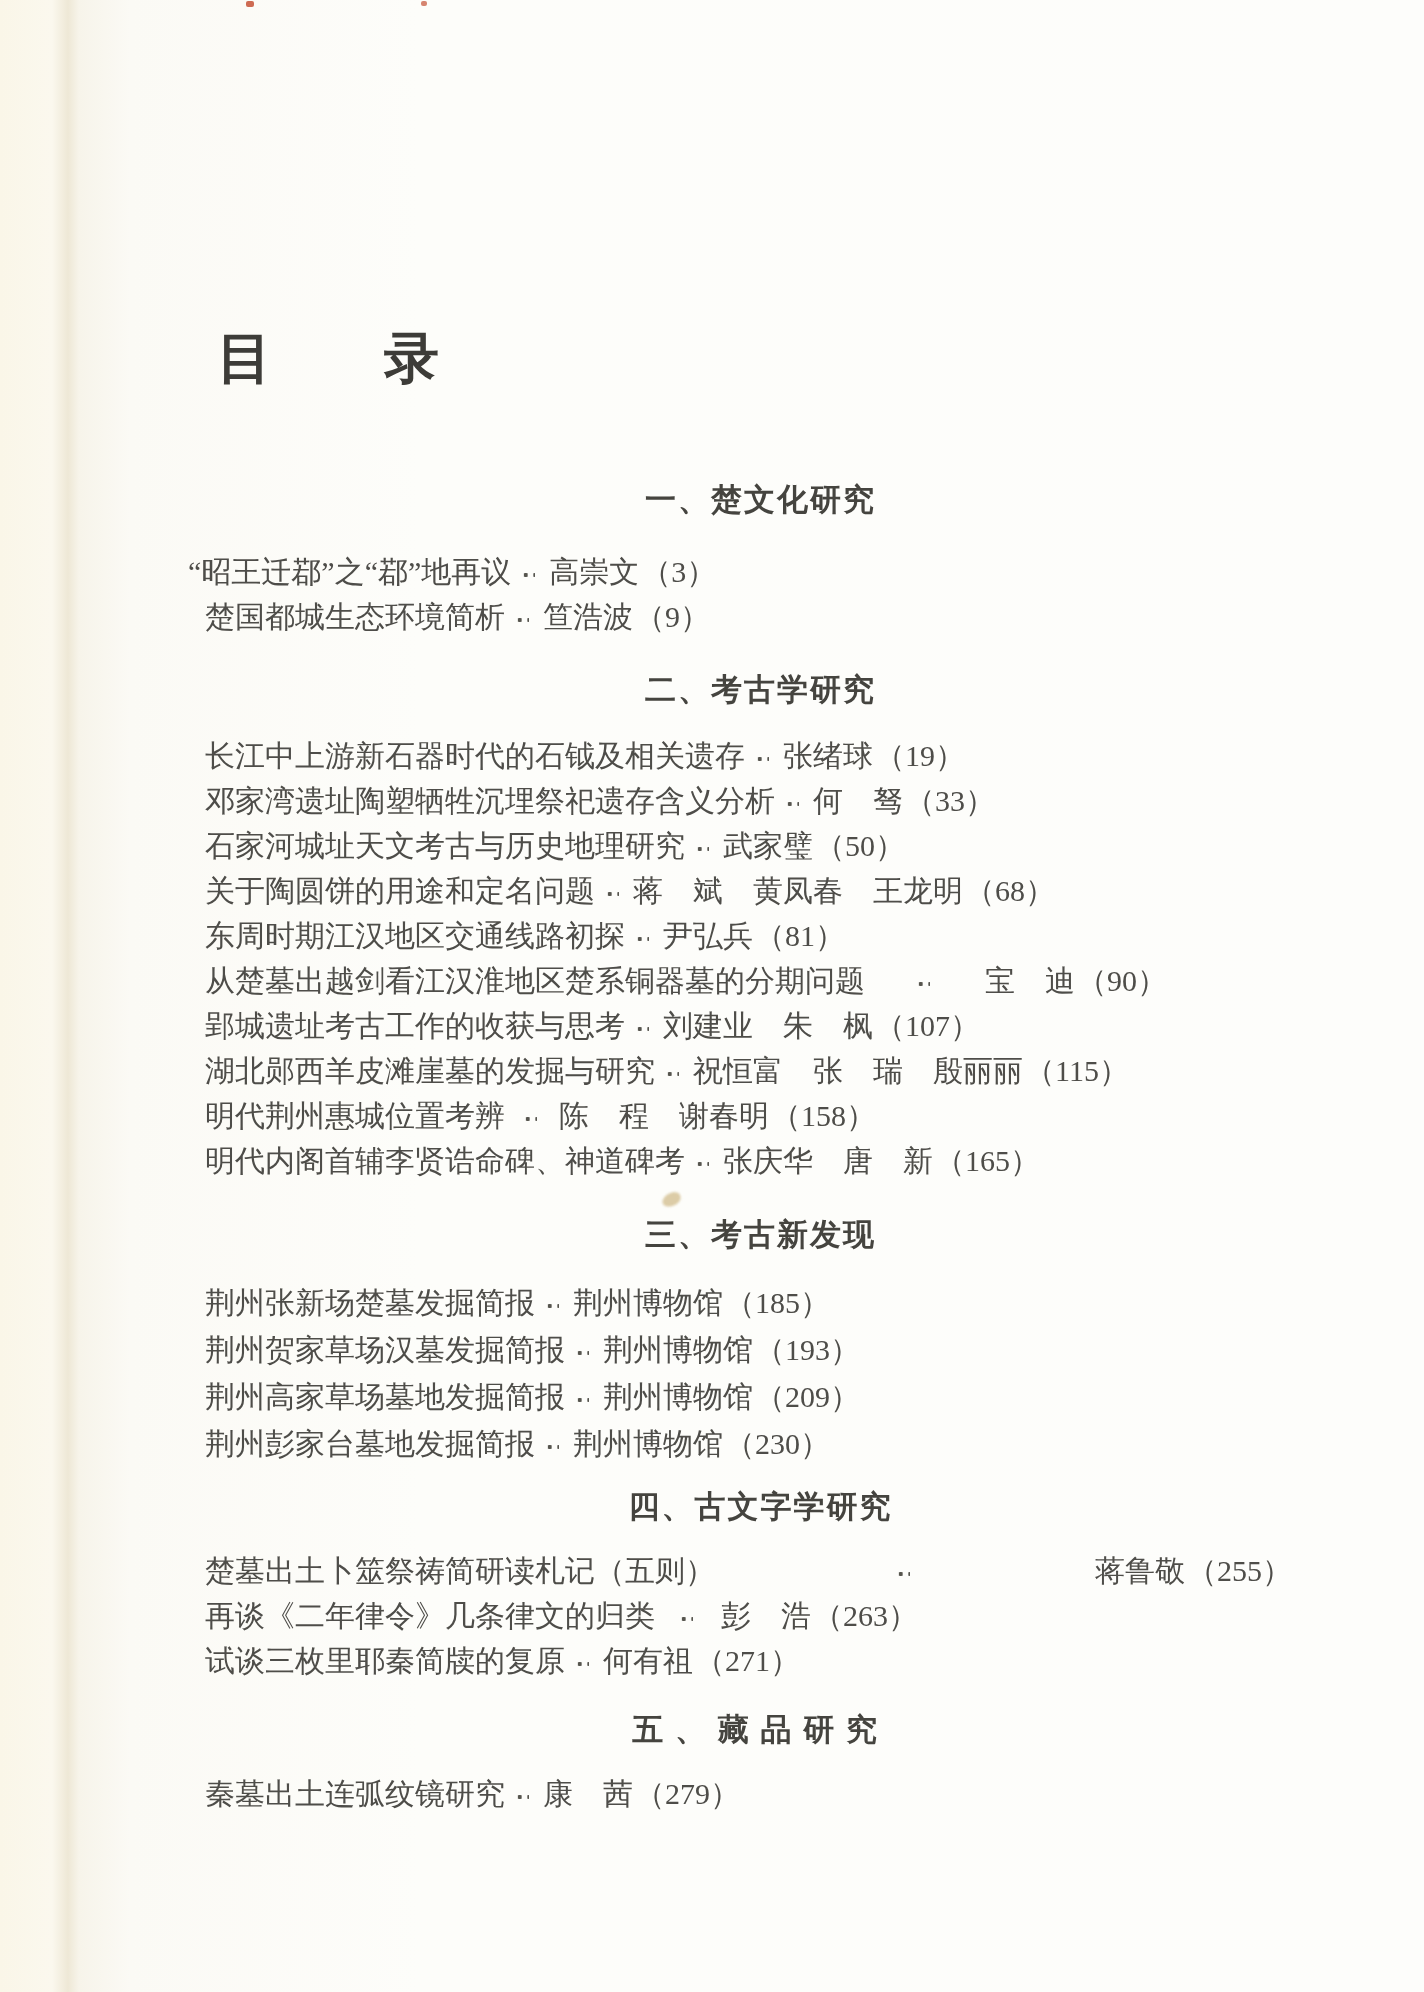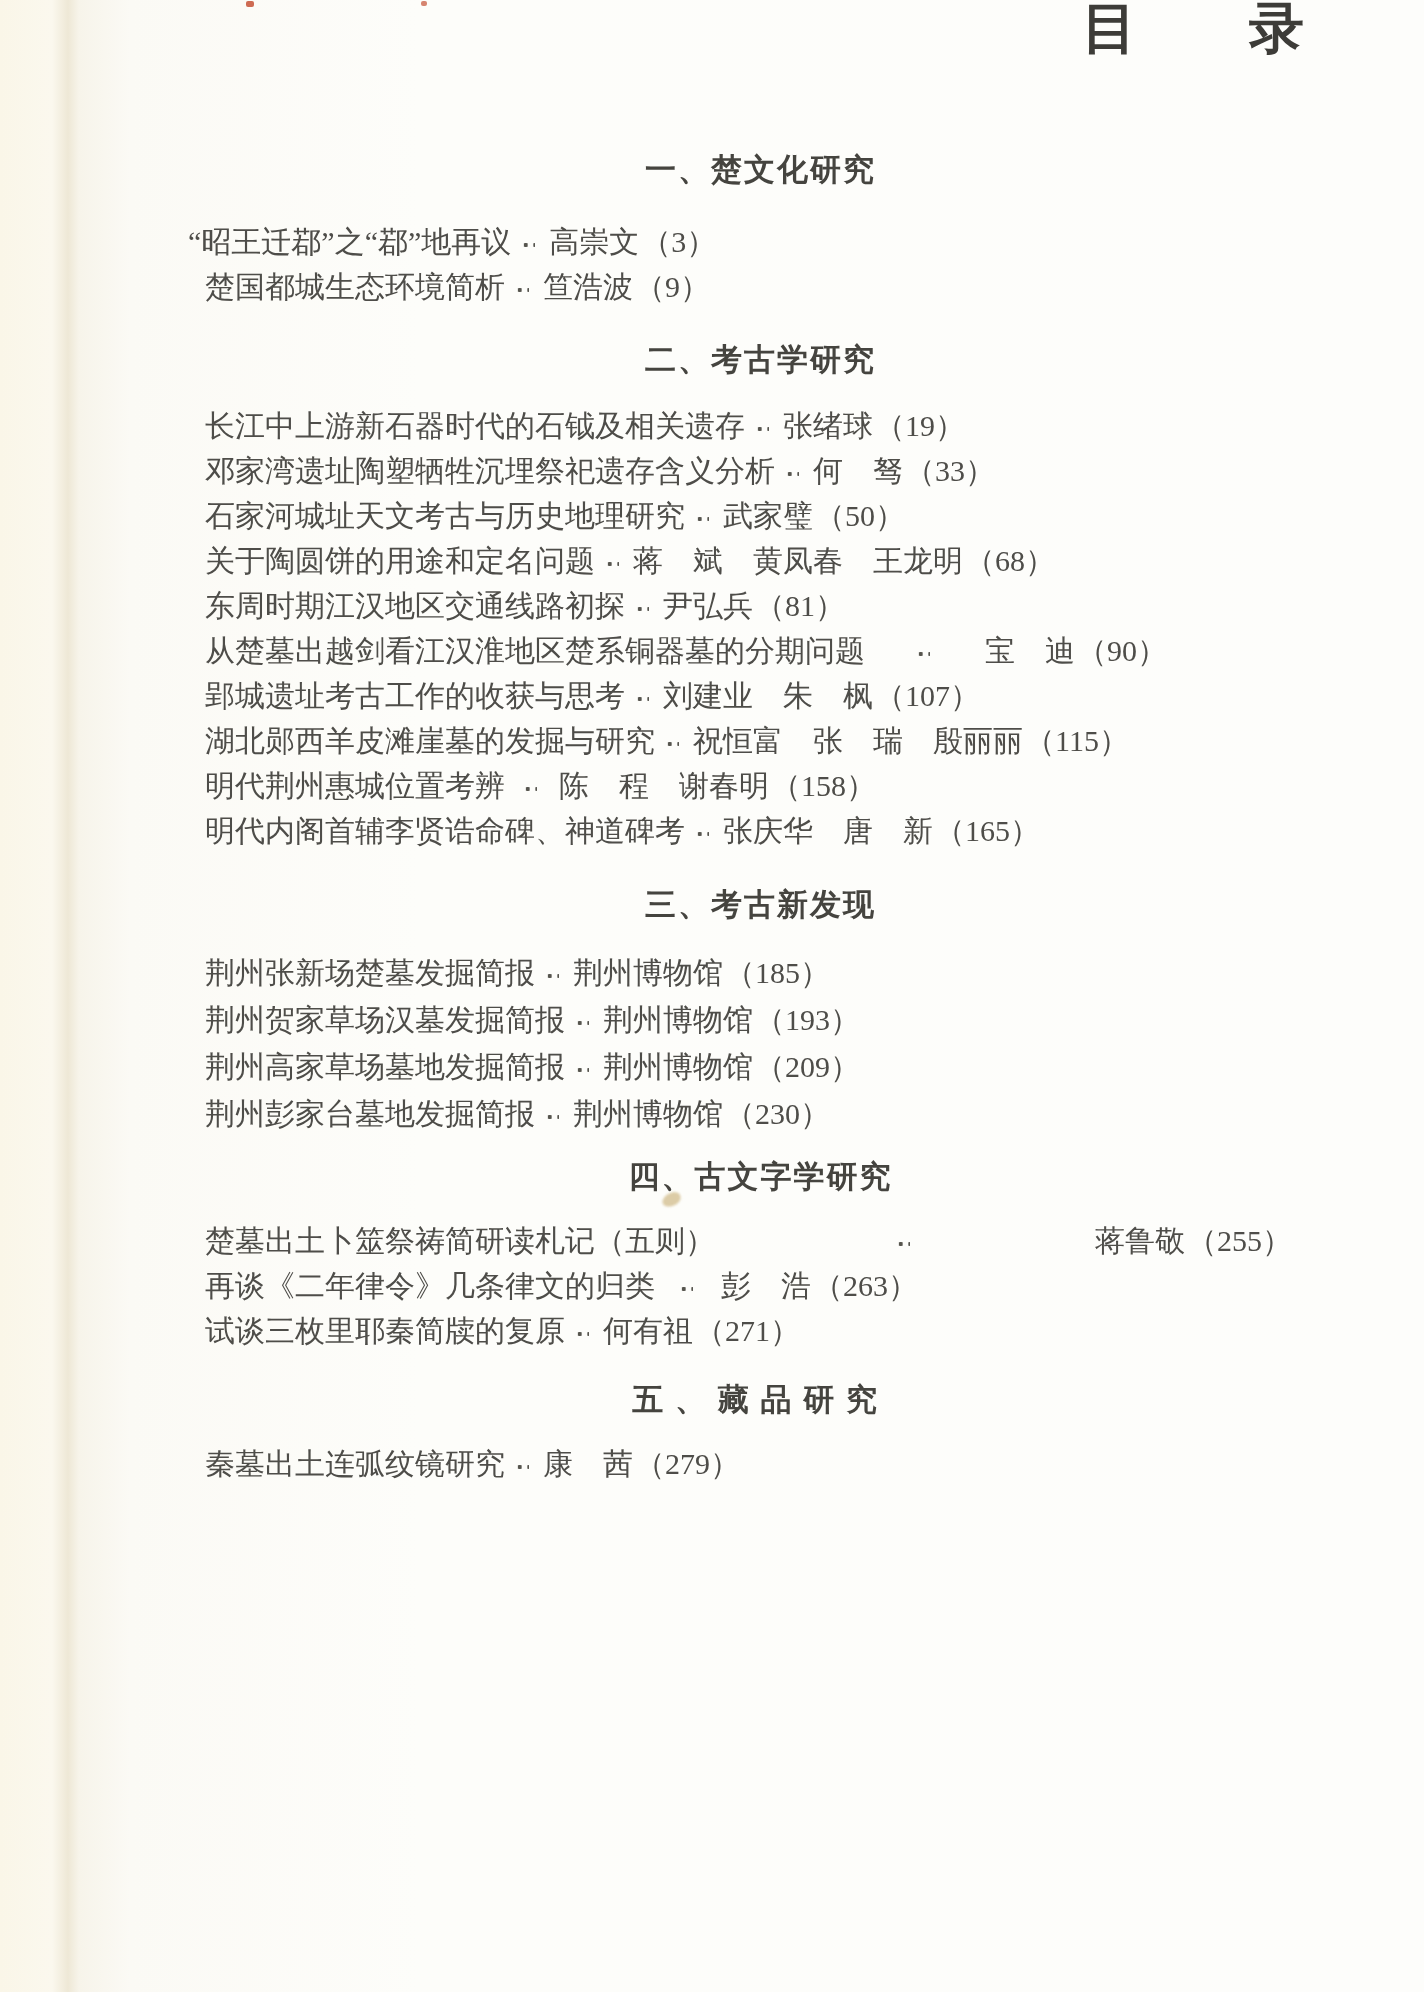--- a/index.html
+++ b/index.html
@@ -8,22 +8,22 @@
     width:1424px;height:1992px;
     overflow:hidden;
     background:linear-gradient(90deg,
       #faf6e8 0px,#fbf8ee 52px,#eee8d6 68px,#f7f4ea 79px,
       #fbfaf5 130px,#fdfdfa 420px,#fdfdfb 100%);
     font-family:"Liberation Serif","DejaVu Serif",serif;
     color:#4e4d49;
   }
   .toc{position:absolute;inset:0;padding:0 132px 0 205px;}
   .toc-title{
-    height:58px;line-height:58px;
-    text-align:right;transform:translateX(12px);
+    margin-top:330px;height:58px;line-height:58px;
+    text-align:left;transform:translateX(12px);
     font-size:55px;font-weight:600;color:#3d3c38;
     letter-spacing:0;
   }
   .toc-title .gap{display:inline-block;width:112px;}
   .section-heading{
     height:45px;line-height:45px;text-align:center;
     transform:translateX(12px);
     font-family:"DejaVu Sans","Liberation Sans",sans-serif;
     font-size:31px;font-weight:600;color:#45443f;
     letter-spacing:2px;white-space:nowrap;

